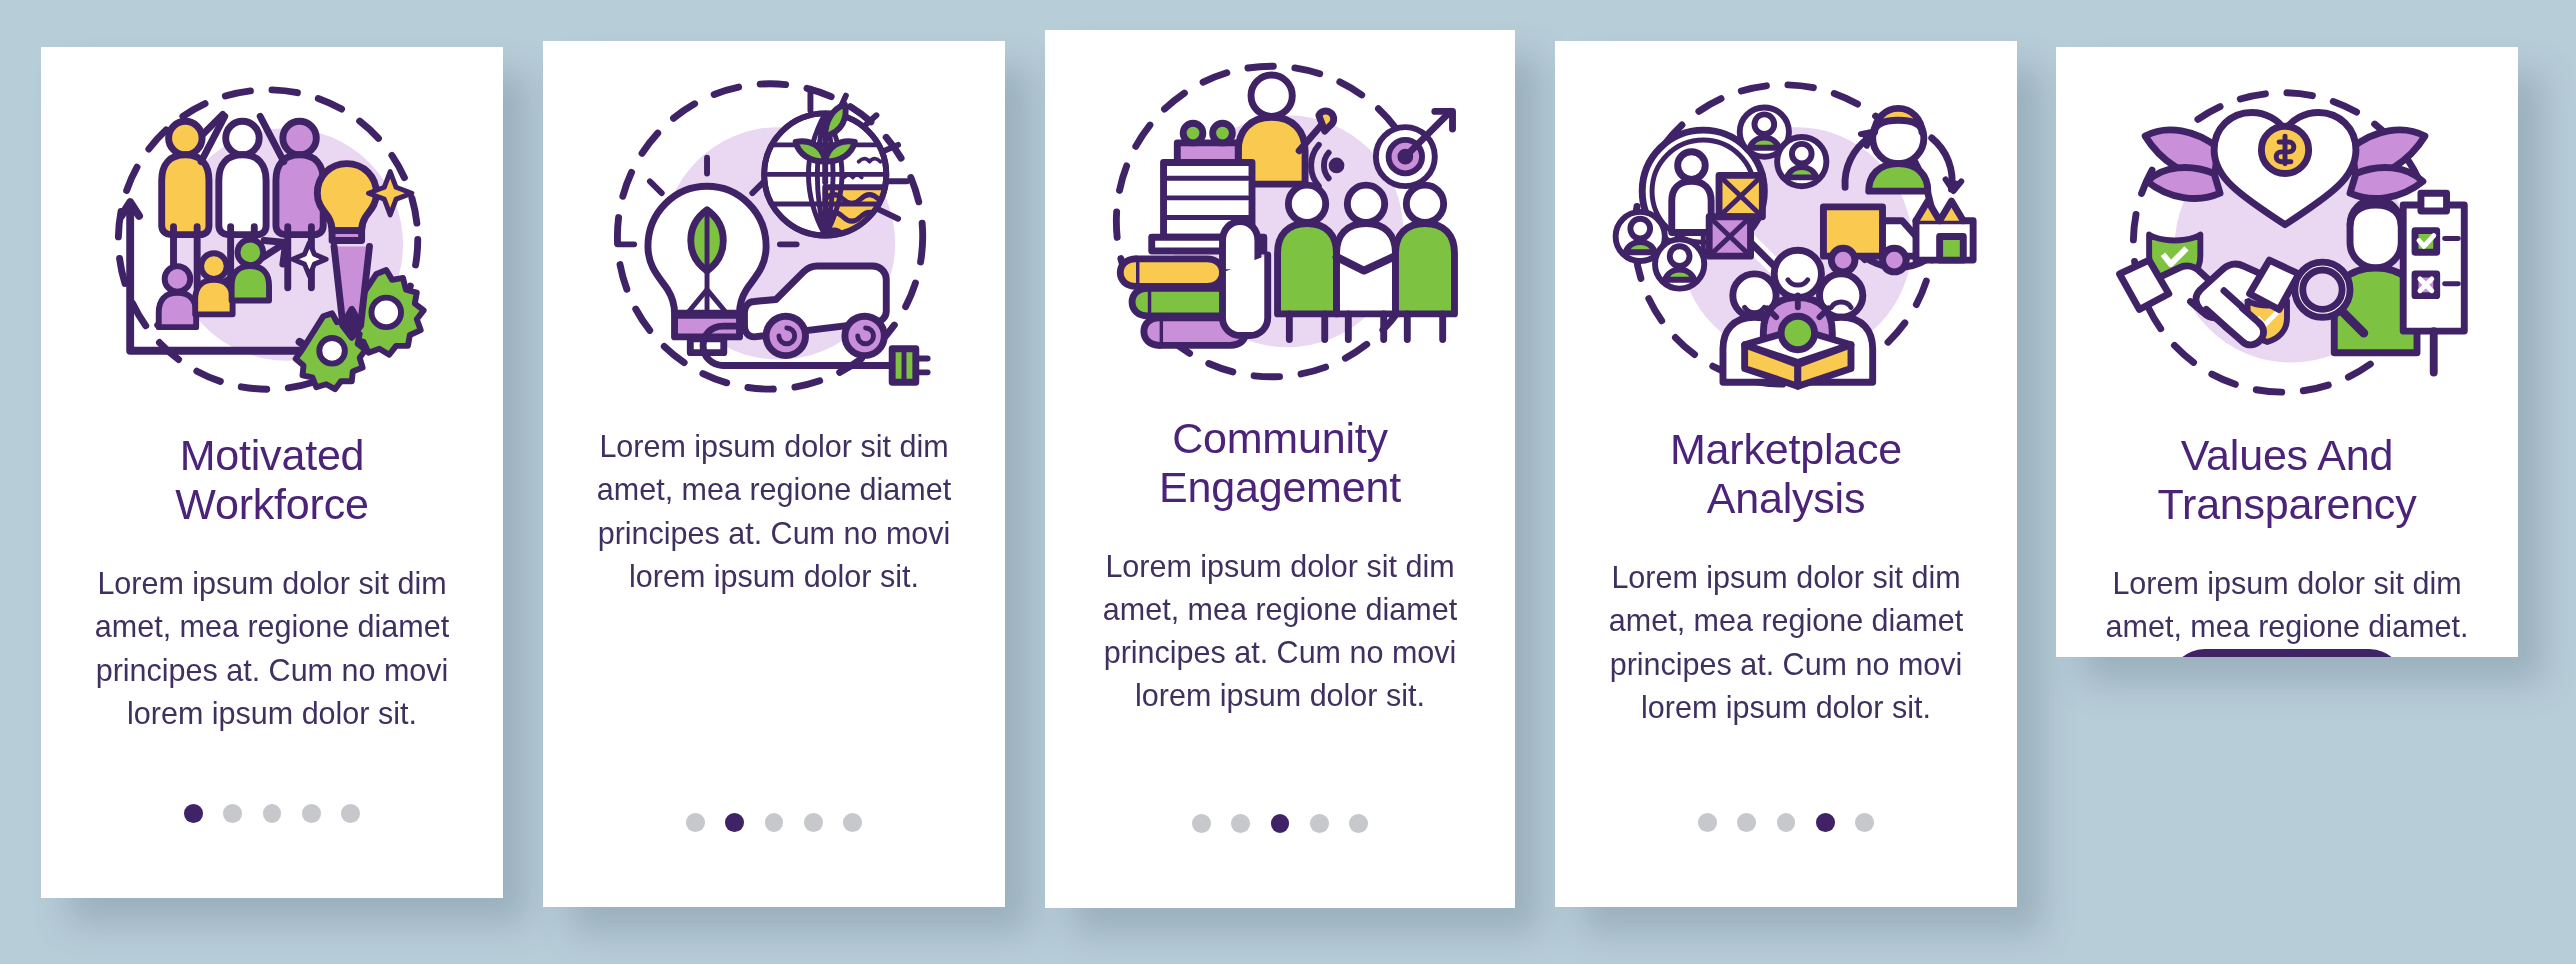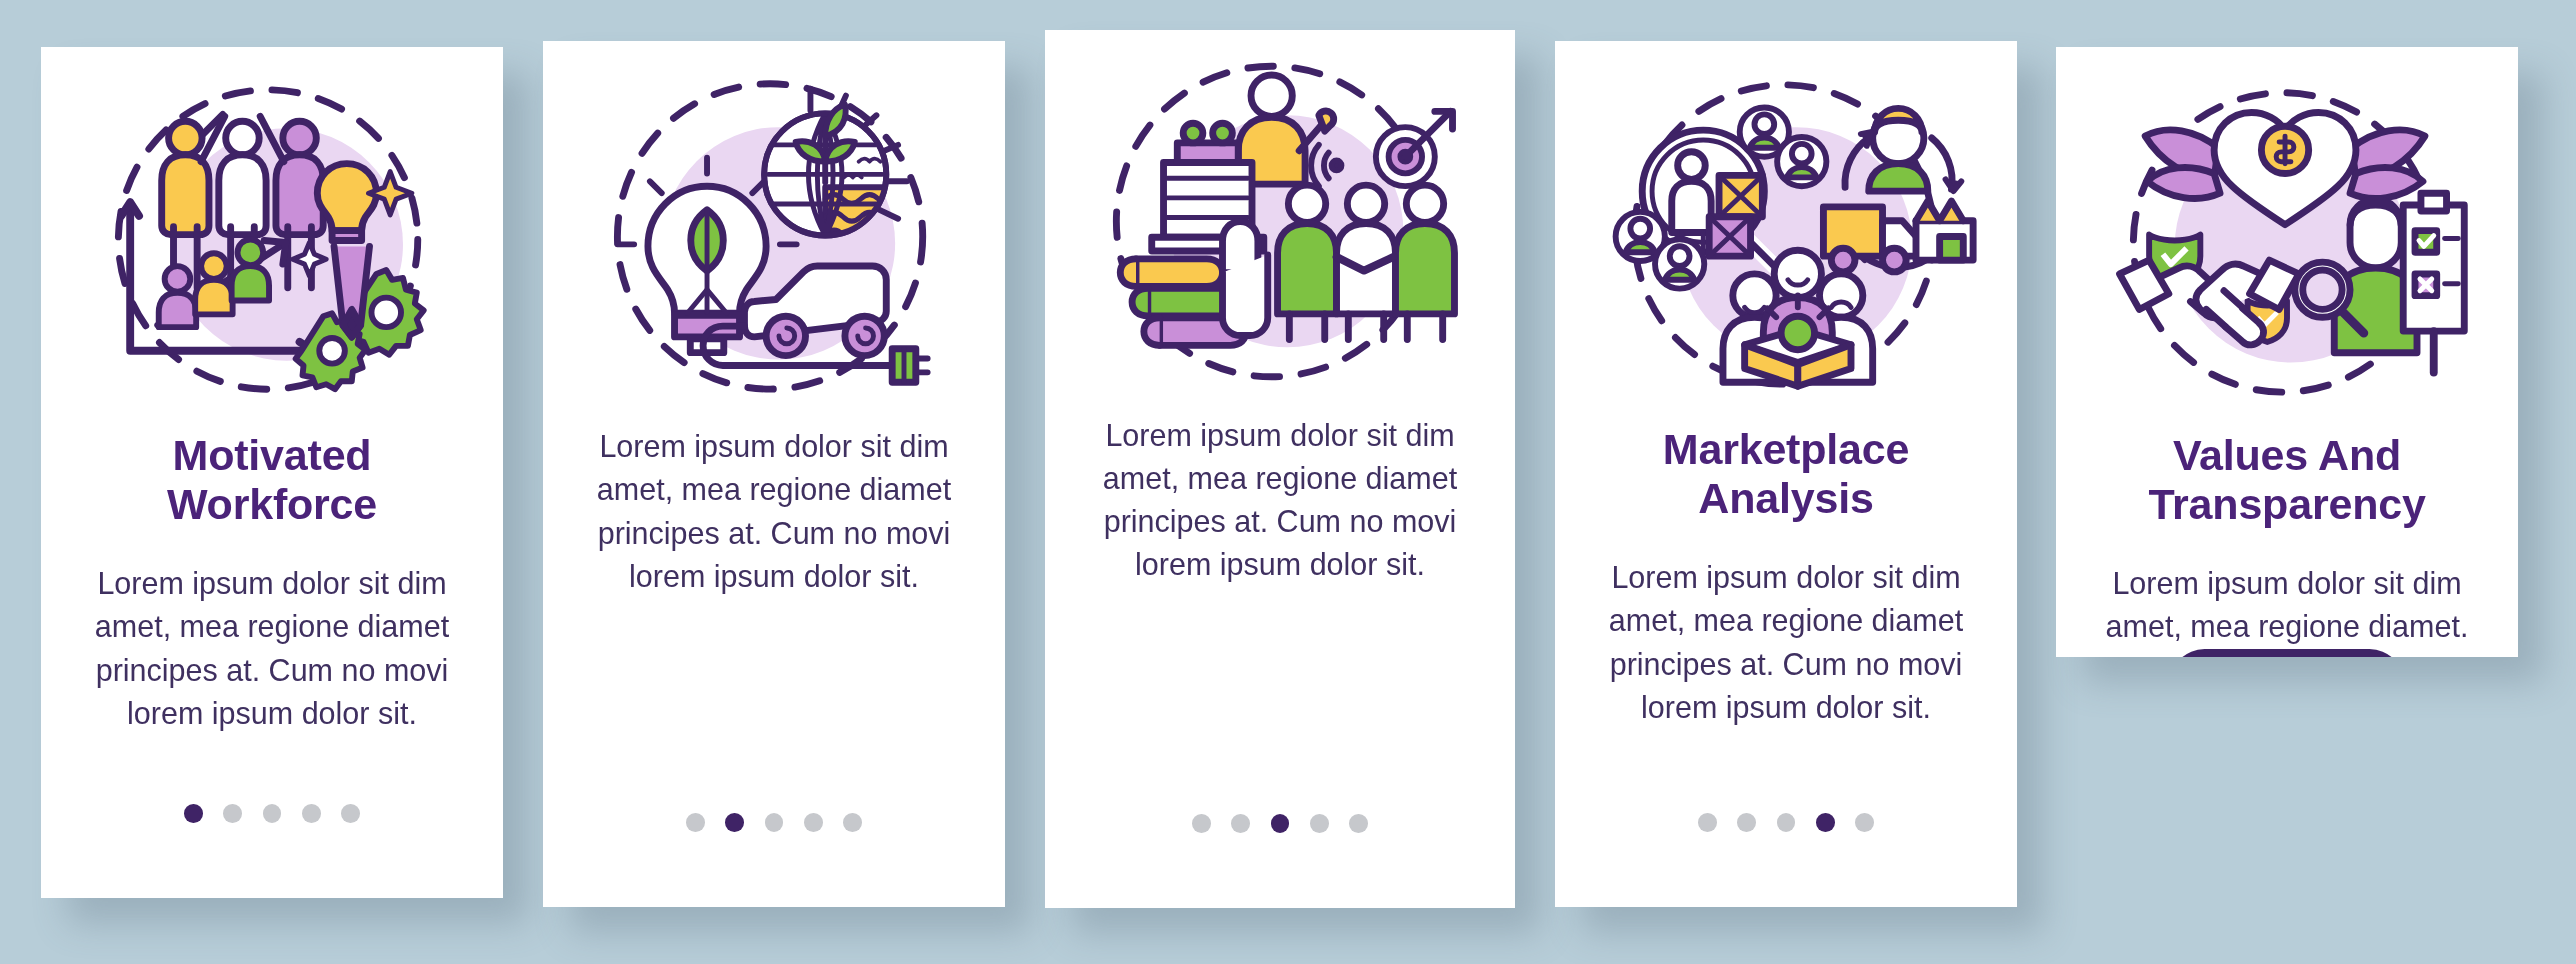--- a/index.html
+++ b/index.html
@@ -32,21 +32,21 @@
     height:384px;
     display:flex;
     align-items:center;
     justify-content:center;
     flex:0 0 auto;
   }
   .art svg{display:block;}
 
   .title{
     color:#4b2379;
-    font-weight:bold;
+    font-weight:normal;
     font-size:43px;
     line-height:1.14;
     text-align:center;
     letter-spacing:-0.2px;
     margin:0 0 33px 0;
     padding:0 21.6px;
     white-space:pre-line;
   }
   .body{
     color:#3f3060;
@@ -298,20 +298,22 @@
           <path d="M58 208 c-10 0 -16 6 -16 14 c0 8 6 14 16 14" fill="#fac94f"></path>
           <path d="M70 238 h72 c10 0 16 6 16 14 c0 8 -6 14 -16 14 h-72z" fill="#7ec242"></path>
           <path d="M70 238 c-10 0 -16 6 -16 14 c0 8 6 14 16 14" fill="#7ec242"></path>
           <path d="M82 268 h72 c10 0 16 6 16 14 c0 8 -6 14 -16 14 h-72z" fill="#c98fd8"></path>
           <path d="M82 268 c-10 0 -16 6 -16 14 c0 8 6 14 16 14" fill="#c98fd8"></path>
           <path d="M146 190 c0 -12 8 -20 18 -20 c10 0 18 8 18 20 v32 h-36z" fill="#ffffff"></path>
           <path d="M146 222 v46 c0 10 8 18 18 18 h10 c10 0 18 -8 18 -18 v-64" fill="#ffffff"></path>
         </g>
       </svg>
     </div>
+    <h2 class="title">Community
+Engagement</h2>
     <p class="body">Lorem ipsum dolor sit dim amet, mea regione diamet principes at. Cum no movi lorem ipsum dolor sit.</p>
     <div class="spacer"></div>
     <div class="dots">
       <span class="dot"></span>
       <span class="dot"></span>
       <span class="dot on"></span>
       <span class="dot"></span>
       <span class="dot"></span>
     </div>
   </div>

